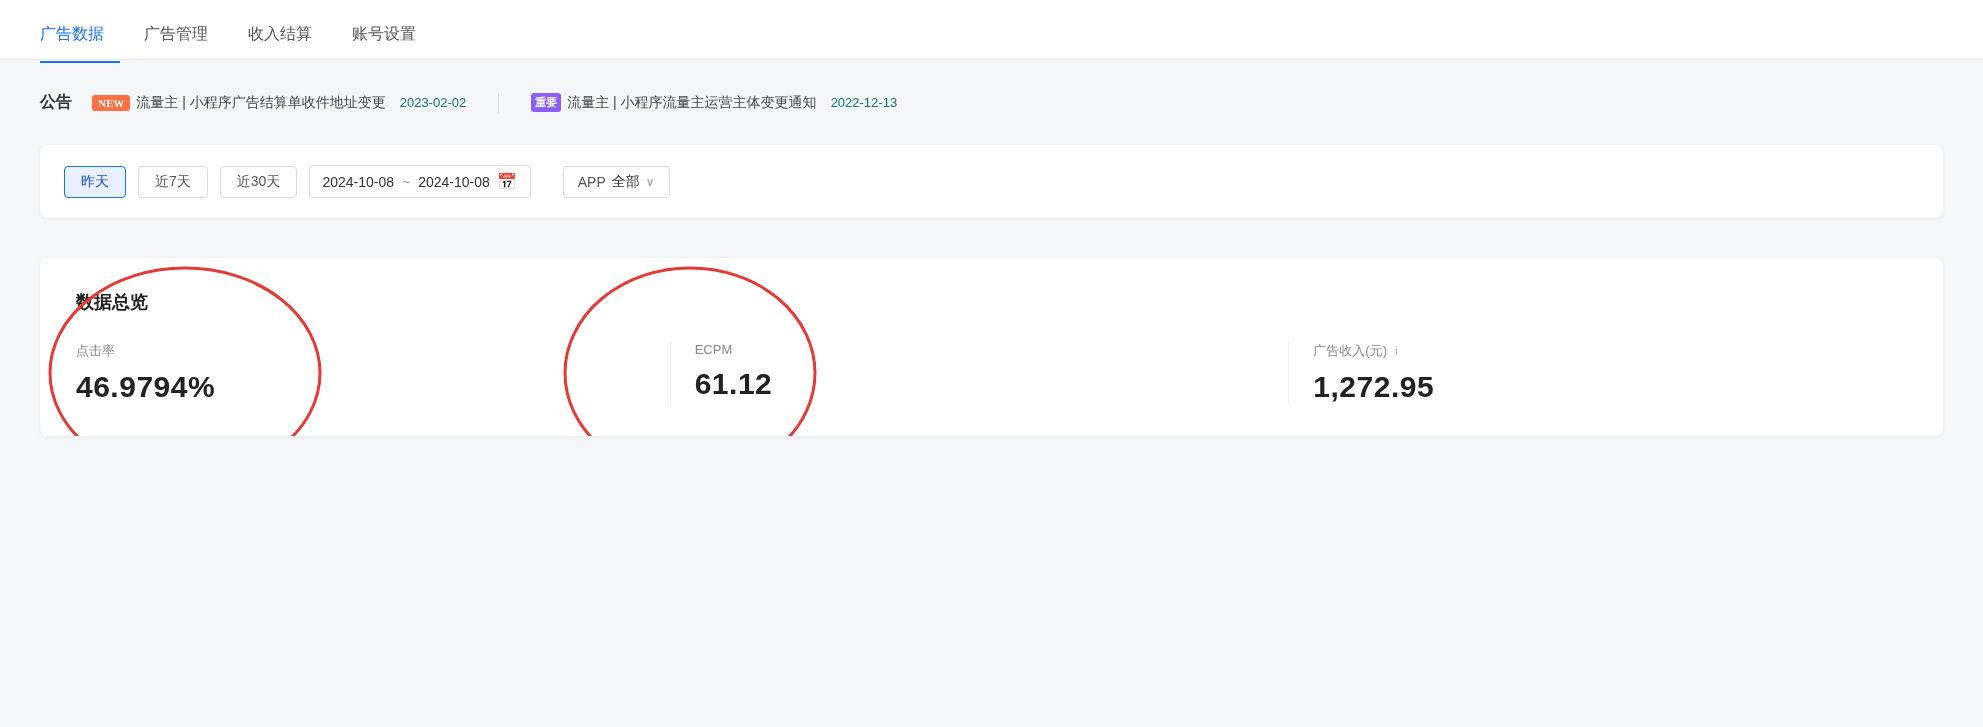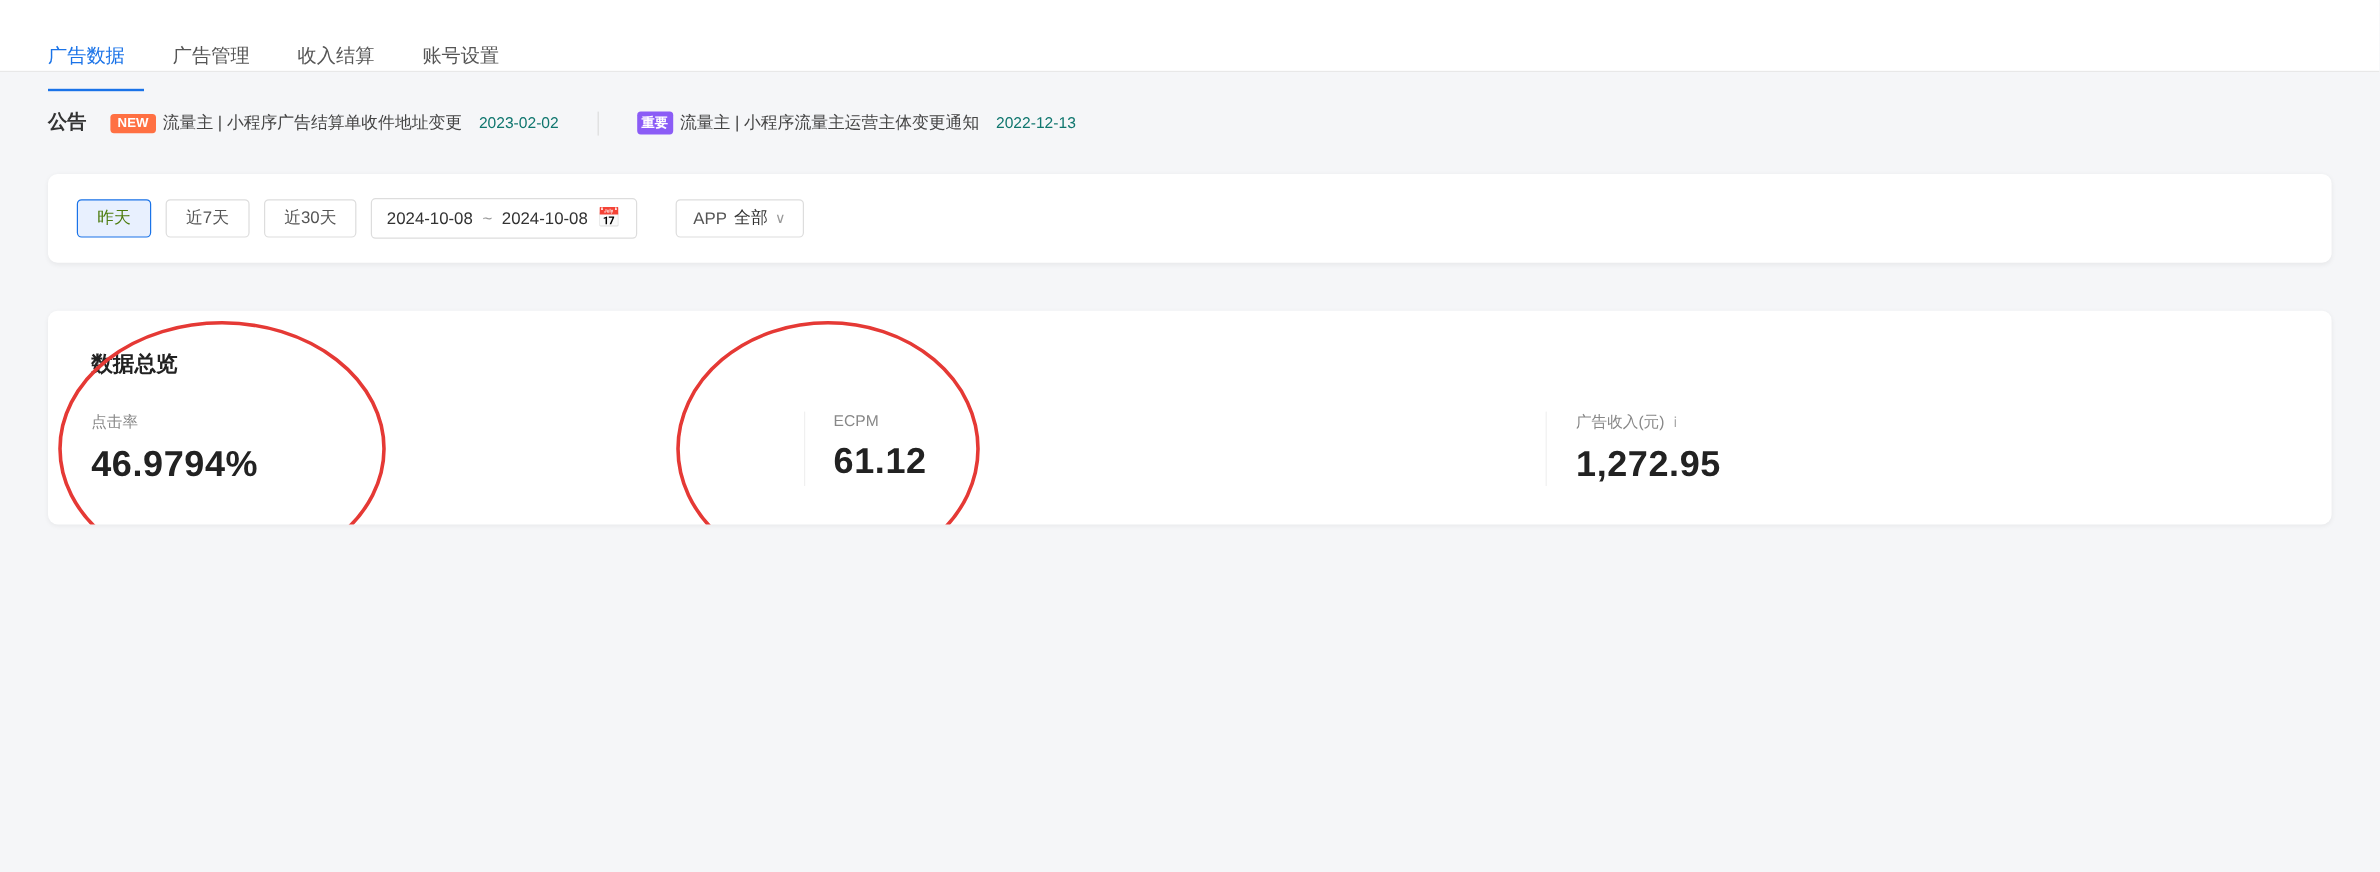--- a/index.html
+++ b/index.html
@@ -28,21 +28,21 @@
     }
 
     .nav-item {
       font-size: 16px;
       color: #555;
       padding: 0 16px 16px 0;
       margin-right: 24px;
       cursor: pointer;
       border-bottom: 2px solid transparent;
       position: relative;
-      top: 17px;
+      top: 4px;
     }
 
     .nav-item.active {
       color: #1a73e8;
       border-bottom: 2px solid #1a73e8;
       font-weight: 500;
     }
 
     
     .main-content {
@@ -64,20 +64,21 @@
       margin-right: 8px;
     }
 
     .badge-new {
       background: #ff7043;
       color: #fff;
       font-size: 11px;
       font-weight: 700;
       padding: 2px 6px;
       border-radius: 3px;
+      font-family: Liberation Serif, serif;
     }
 
     .badge-important {
       background: #8b5cf6;
       color: #fff;
       font-size: 11px;
       font-weight: 700;
       padding: 2px 4px;
       border-radius: 3px;
     }
@@ -123,21 +124,21 @@
       border-radius: 4px;
       font-size: 14px;
       cursor: pointer;
       border: 1px solid #ddd;
       background: #fff;
       color: #555;
     }
 
     .filter-btn.active {
       background: #e8f0fe;
-      color: #4d7c0f;
+      color: #1d4ed8;
       border-color: #1a73e8;
       font-family: Liberation Serif, serif;
     }
 
     .date-range {
       display: flex;
       align-items: center;
       gap: 8px;
       font-size: 14px;
       color: #333;

